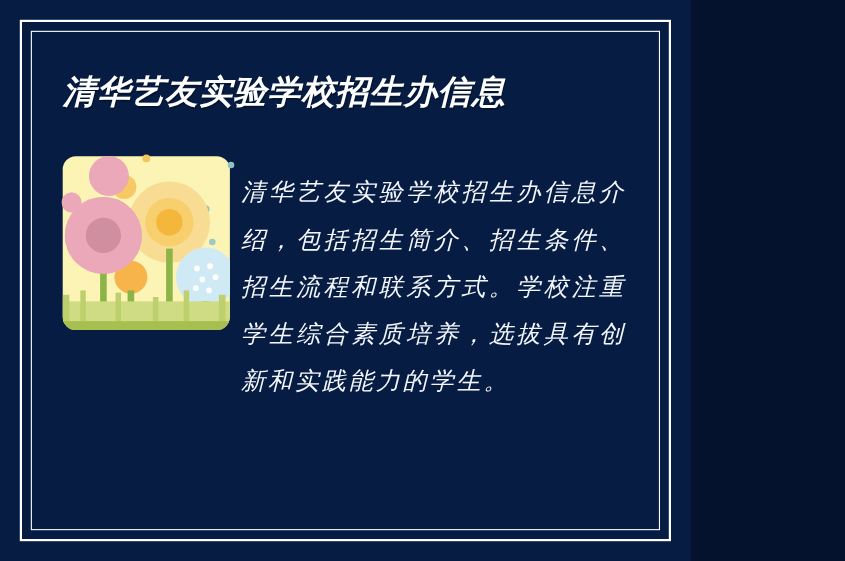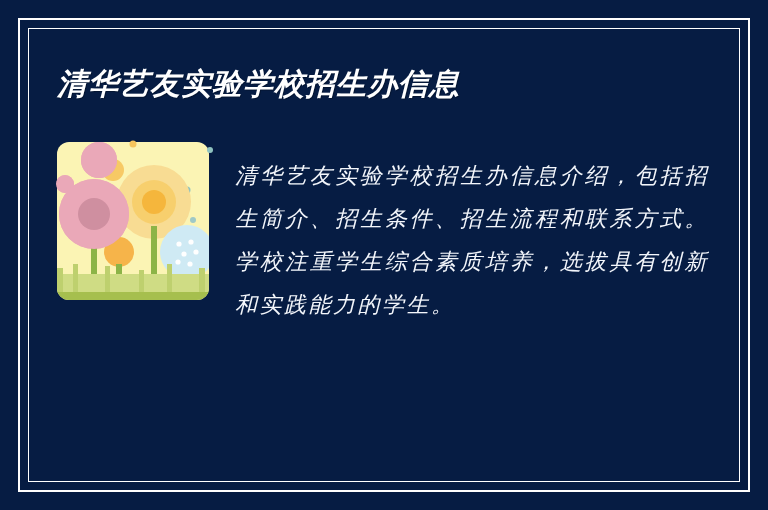--- a/index.html
+++ b/index.html
@@ -7,21 +7,21 @@
     margin: 0;
     padding: 0;
     background: #04122e;
   }
   body {
     font-family: "Liberation Sans", sans-serif;
   }
 
   .poster {
     position: relative;
-    width: 768px;
+    width: 628px;
     height: 510px;
     background: #061c43;
     overflow: hidden;
     box-sizing: border-box;
   }
 
   
   .frame-outer {
     position: absolute;
     left: 18px;
@@ -60,21 +60,21 @@
   }
 
   
   .content {
     position: absolute;
     left: 57px;
     top: 142px;
     right: 59px;
     display: flex;
     align-items: flex-start;
-    gap: 26px;
+    gap: 10px;
   }
 
   
   .illustration {
     position: relative;
     flex: 0 0 auto;
     width: 152px;
     height: 158px;
     background: #fbf4b4;
     border-radius: 12px;

